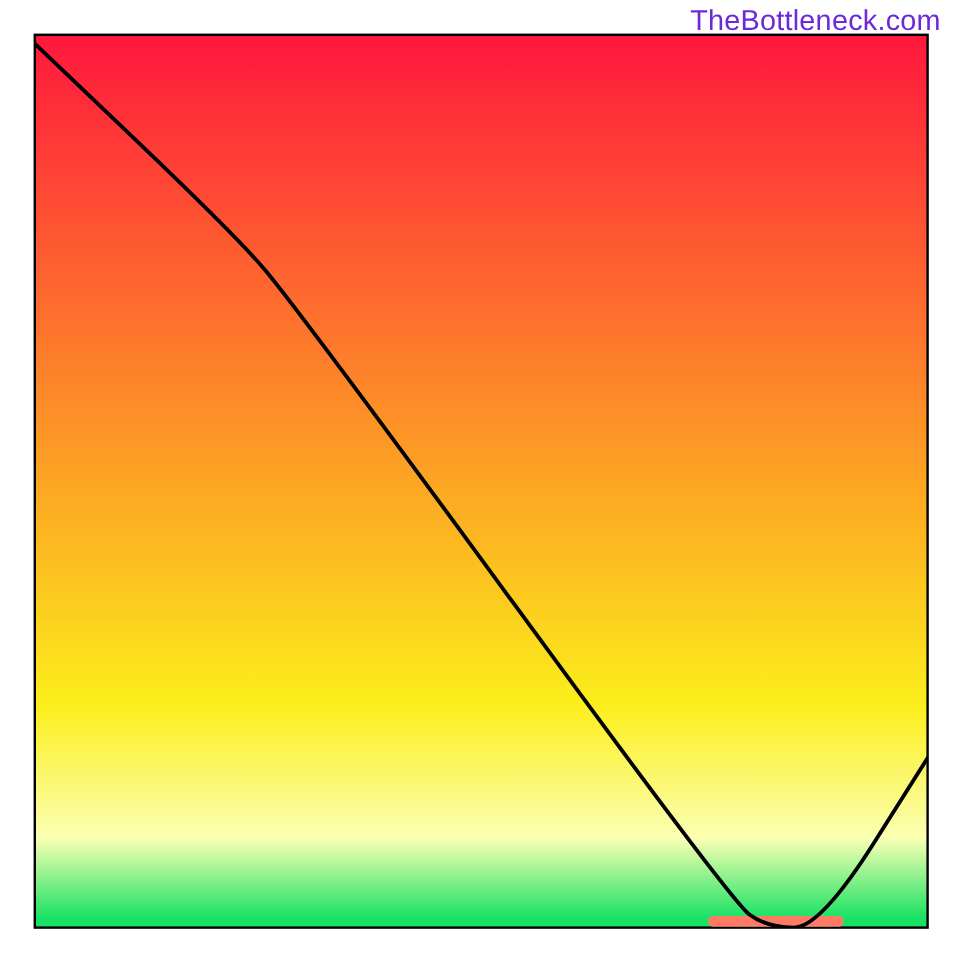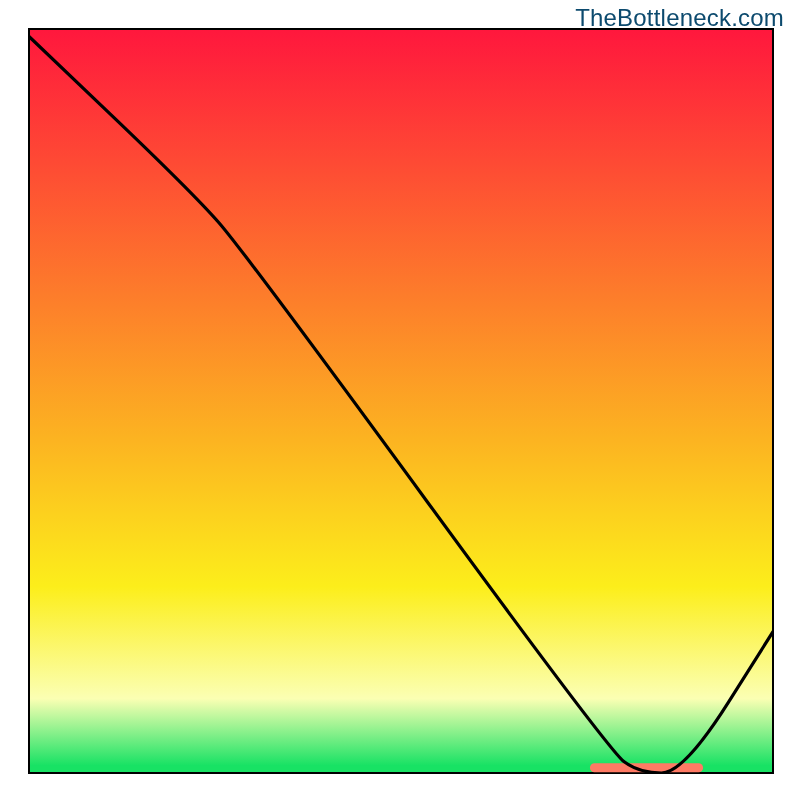--- a/index.html
+++ b/index.html
@@ -14,21 +14,21 @@
     position: relative;
     width: 800px;
     height: 800px;
   }
   .watermark {
     position: absolute;
     top: 4px;
     right: 16px;
     font-family: Arial, Helvetica, sans-serif;
     font-size: 24px;
-    color: #0c4a6e;
+    color: #6d28d9;
     letter-spacing: 0.2px;
     z-index: 3;
   }
   svg {
     position: absolute;
     left: 0;
     top: 0;
     display: block;
   }
 </style>

